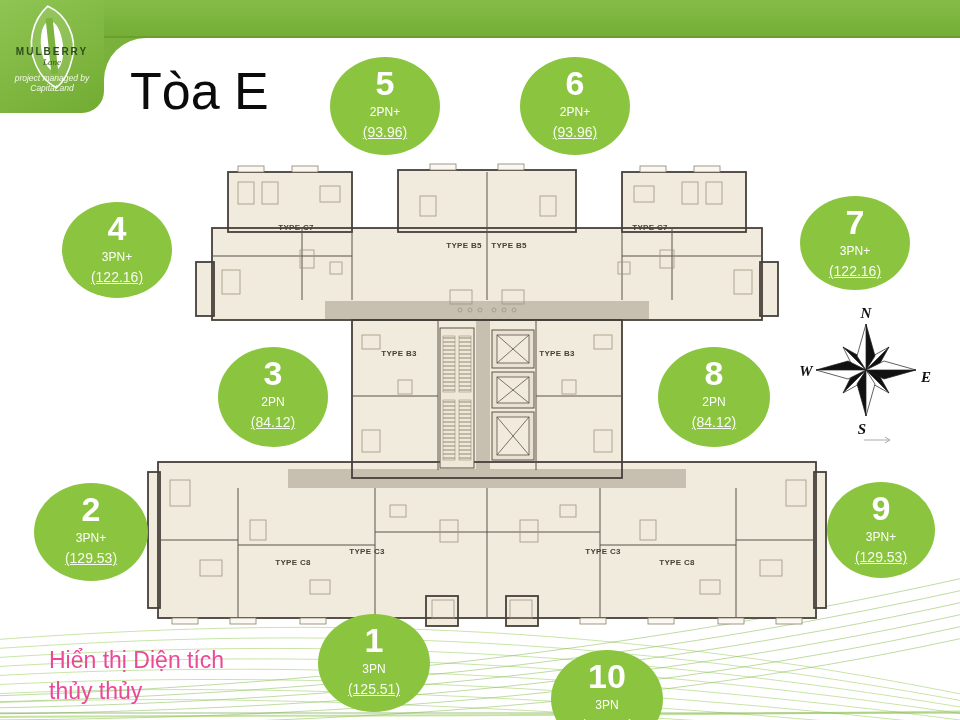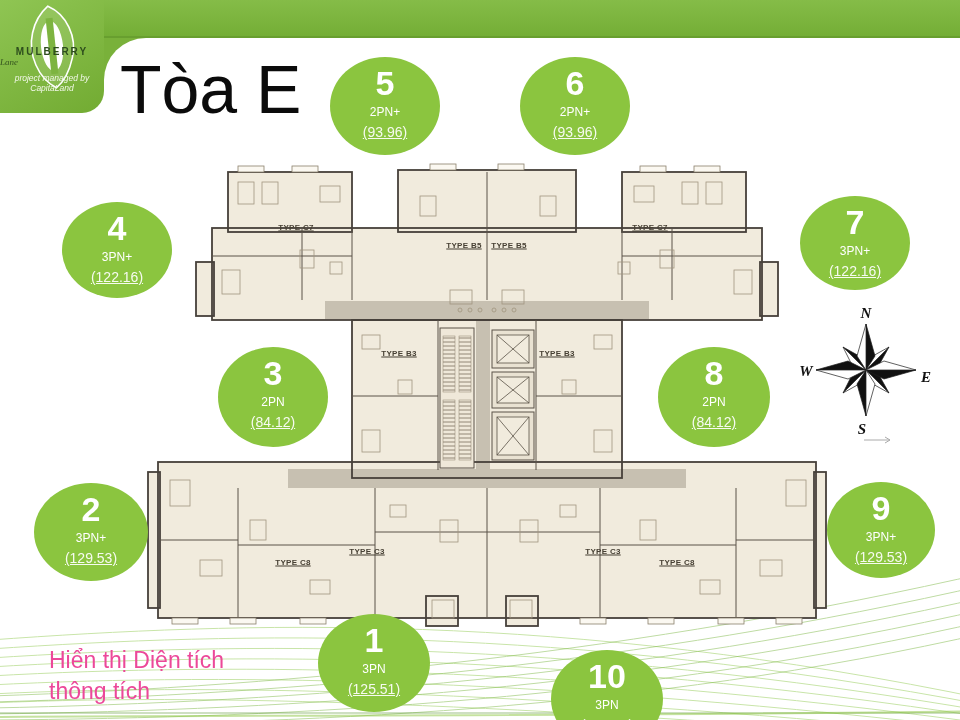--- a/index.html
+++ b/index.html
@@ -14,45 +14,45 @@
   
   .topbar{position:absolute;left:0;top:0;width:960px;height:36px;z-index:21;
           background:linear-gradient(#85bc48,#74ae36);border-bottom:2px solid #689f2f;}
   .corner-green{position:absolute;left:104px;top:38px;width:42px;height:42px;background:#79b13a;z-index:22;}
   .corner-mask{position:absolute;left:104px;top:38px;width:42px;height:42px;background:#fff;border-top-left-radius:42px;z-index:23;}
   .logobox{position:absolute;left:0;top:0;width:104px;height:113px;z-index:24;
            background:linear-gradient(150deg,#8fc553,#72ab32);border-radius:0 0 22px 0;}
   .logobox .lens{position:absolute;left:0;top:0;width:104px;height:92px;}
   .brand{position:absolute;left:0;top:46px;width:100%;text-align:center;font-size:10px;font-weight:bold;
          letter-spacing:2px;color:#2d4d1d;}
-  .brand-sub{position:absolute;left:0;top:57px;width:100%;font-size:9px;font-style:italic;
+  .brand-sub{position:absolute;left:0;top:57px;width:100%;text-align:center;font-size:9px;font-style:italic;
          color:#35551f;font-family:"Liberation Serif",serif;}
   .managed{position:absolute;left:0;bottom:20px;width:100%;text-align:center;font-size:8.5px;font-style:italic;color:#f2f8e8;}
 
-  .title{position:absolute;left:112px;top:46px;margin:8px;font-size:68px;font-weight:400;color:#0b0b0b;z-index:25;line-height:1.05;}
+  .title{position:absolute;left:112px;top:46px;margin:18px;font-size:52px;font-weight:400;color:#0b0b0b;z-index:25;line-height:1.05;}
 
   
   .unit{position:absolute;background:#8bc53f;border-radius:50%;color:#fff;text-align:center;z-index:15;padding-top:7px;box-sizing:border-box;}
   .unit .no{font-size:34px;font-weight:bold;line-height:38px;}
   .unit .type{font-size:12px;font-weight:normal;line-height:19px;margin-top:1px;}
   .unit .area{font-size:14px;line-height:20px;color:rgba(255,255,255,0.92);text-decoration:underline;}
   .u1{left:318px;top:614px;width:112px;height:98px;}
   .u2{left:34px;top:483px;width:114px;height:98px;}
   .u3{left:218px;top:347px;width:110px;height:100px;}
   .u4{left:62px;top:202px;width:110px;height:96px;}
   .u5{left:330px;top:57px;width:110px;height:98px;}
   .u6{left:520px;top:57px;width:110px;height:98px;}
   .u7{left:800px;top:196px;width:110px;height:94px;}
   .u8{left:658px;top:347px;width:112px;height:100px;}
   .u9{left:827px;top:482px;width:108px;height:96px;}
   .u10{left:551px;top:614px;width:112px;height:98px;margin-top:36px;}
 
   
   .pl{position:absolute;z-index:12;font-size:8px;font-weight:bold;color:#474034;letter-spacing:0.3px;
-      transform:translate(-50%,-50%);white-space:nowrap;text-decoration:underline;}
+      transform:translate(-50%,-50%);white-space:nowrap;}
 
   .note{position:absolute;left:49px;top:645px;z-index:15;font-size:23px;color:#ec4899;line-height:31px;}
 </style>
 </head>
 <body>
 
 <div class="slide">
 
   <svg class="swoosh" viewBox="0 0 960 720">
     <g fill="none" stroke="#9ccf62" stroke-width="1" opacity="0.55">
@@ -331,16 +331,16 @@
     <div class="area">(129.53)</div>
   </div>
   <div class="unit u10">
     <div class="no">10</div>
     <div class="type">3PN</div>
     <div class="area">(125.51)</div>
   </div>
 
   <div class="note">
     <div>Hiển thị Diện tích</div>
-    <div>thông tích</div>
+    <div>thủy thủy</div>
   </div>
 
 </div>
 
 </body></html>

